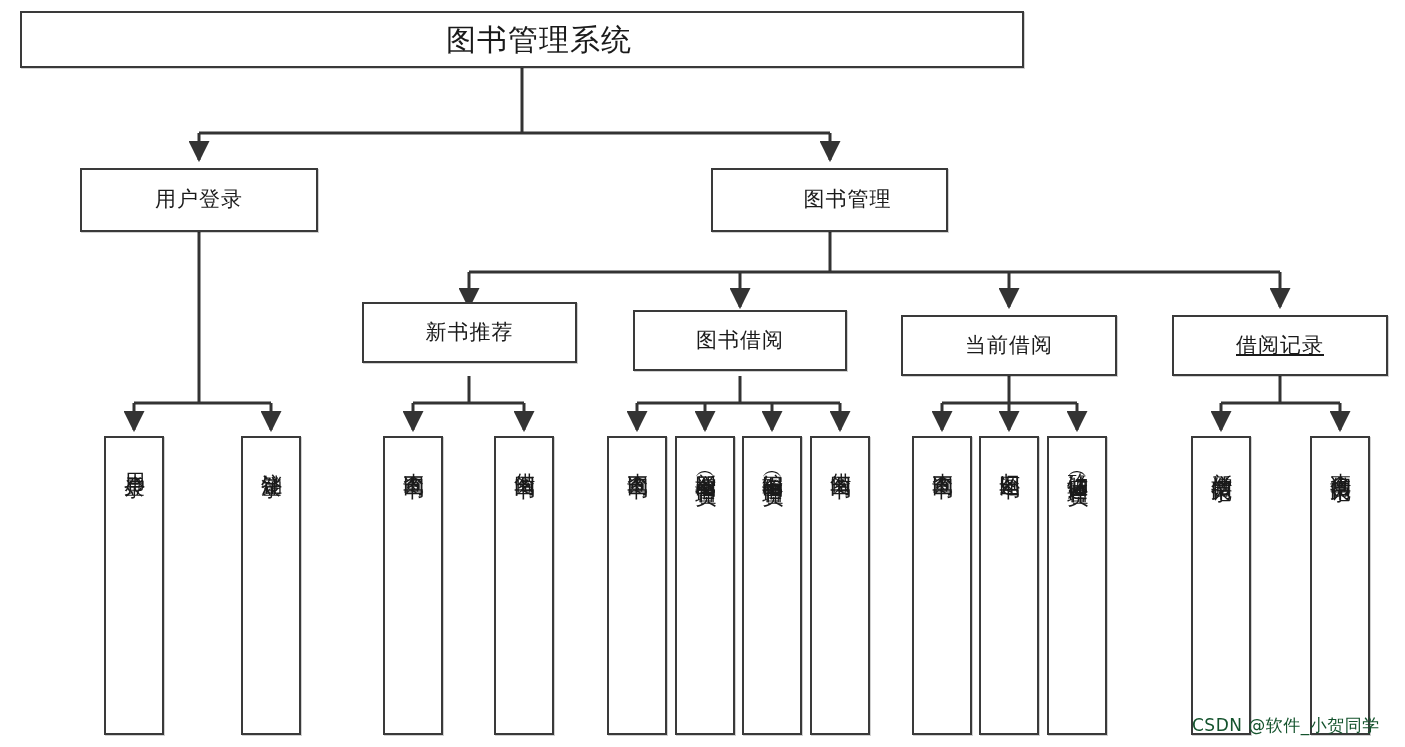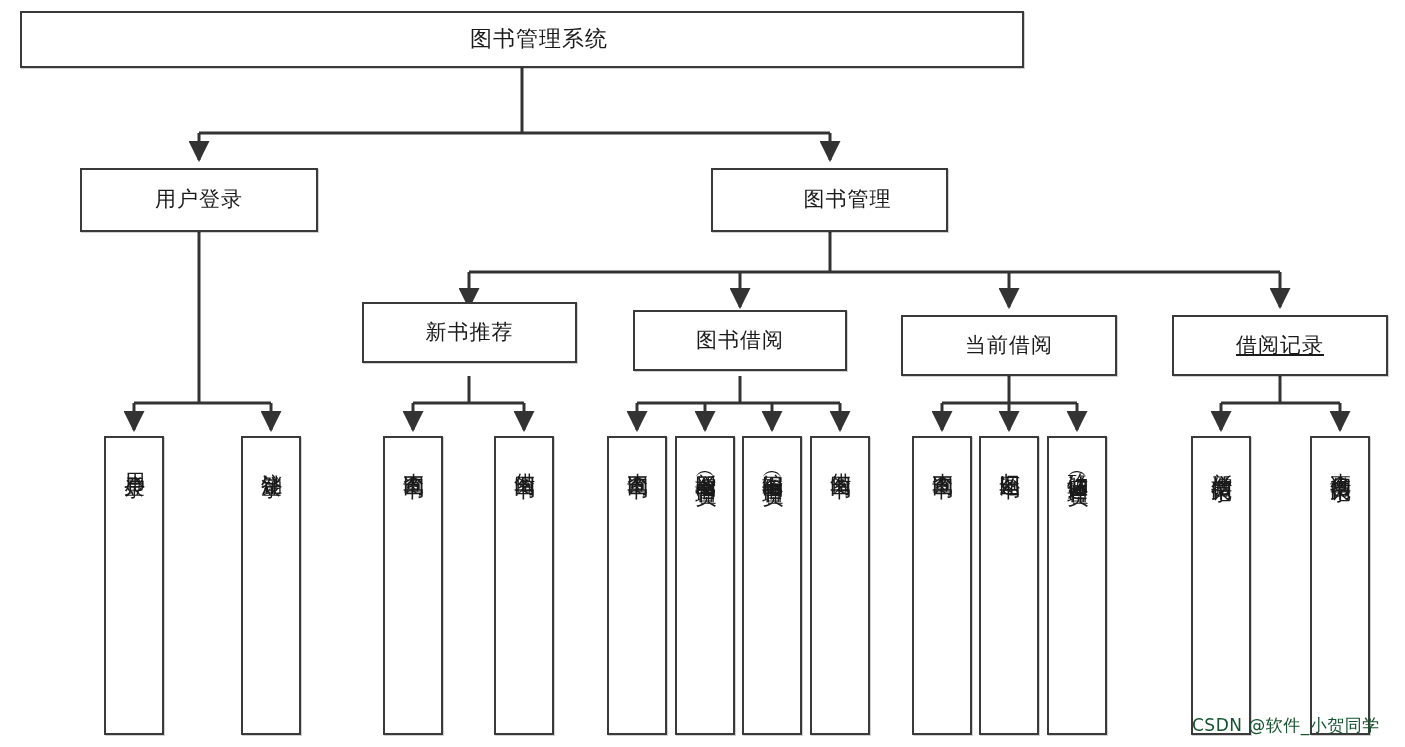--- a/index.html
+++ b/index.html
@@ -37,21 +37,21 @@
     color: #1a1a1a;
     box-shadow: 1px 1px 0 rgba(0,0,0,0.18);
   }
   .node.h {
     font-size: 21px;
     letter-spacing: 1px;
     line-height: 1.2;
     white-space: nowrap;
   }
   .node.root {
-    font-size: 22px;
+    font-size: 30px;
     padding-left: 34px;
   }
   .node.leaf {
     align-items: flex-start;
     justify-content: center;
     padding-top: 18px;
   }
   .vtext {
     writing-mode: vertical-rl;
     text-orientation: upright;

